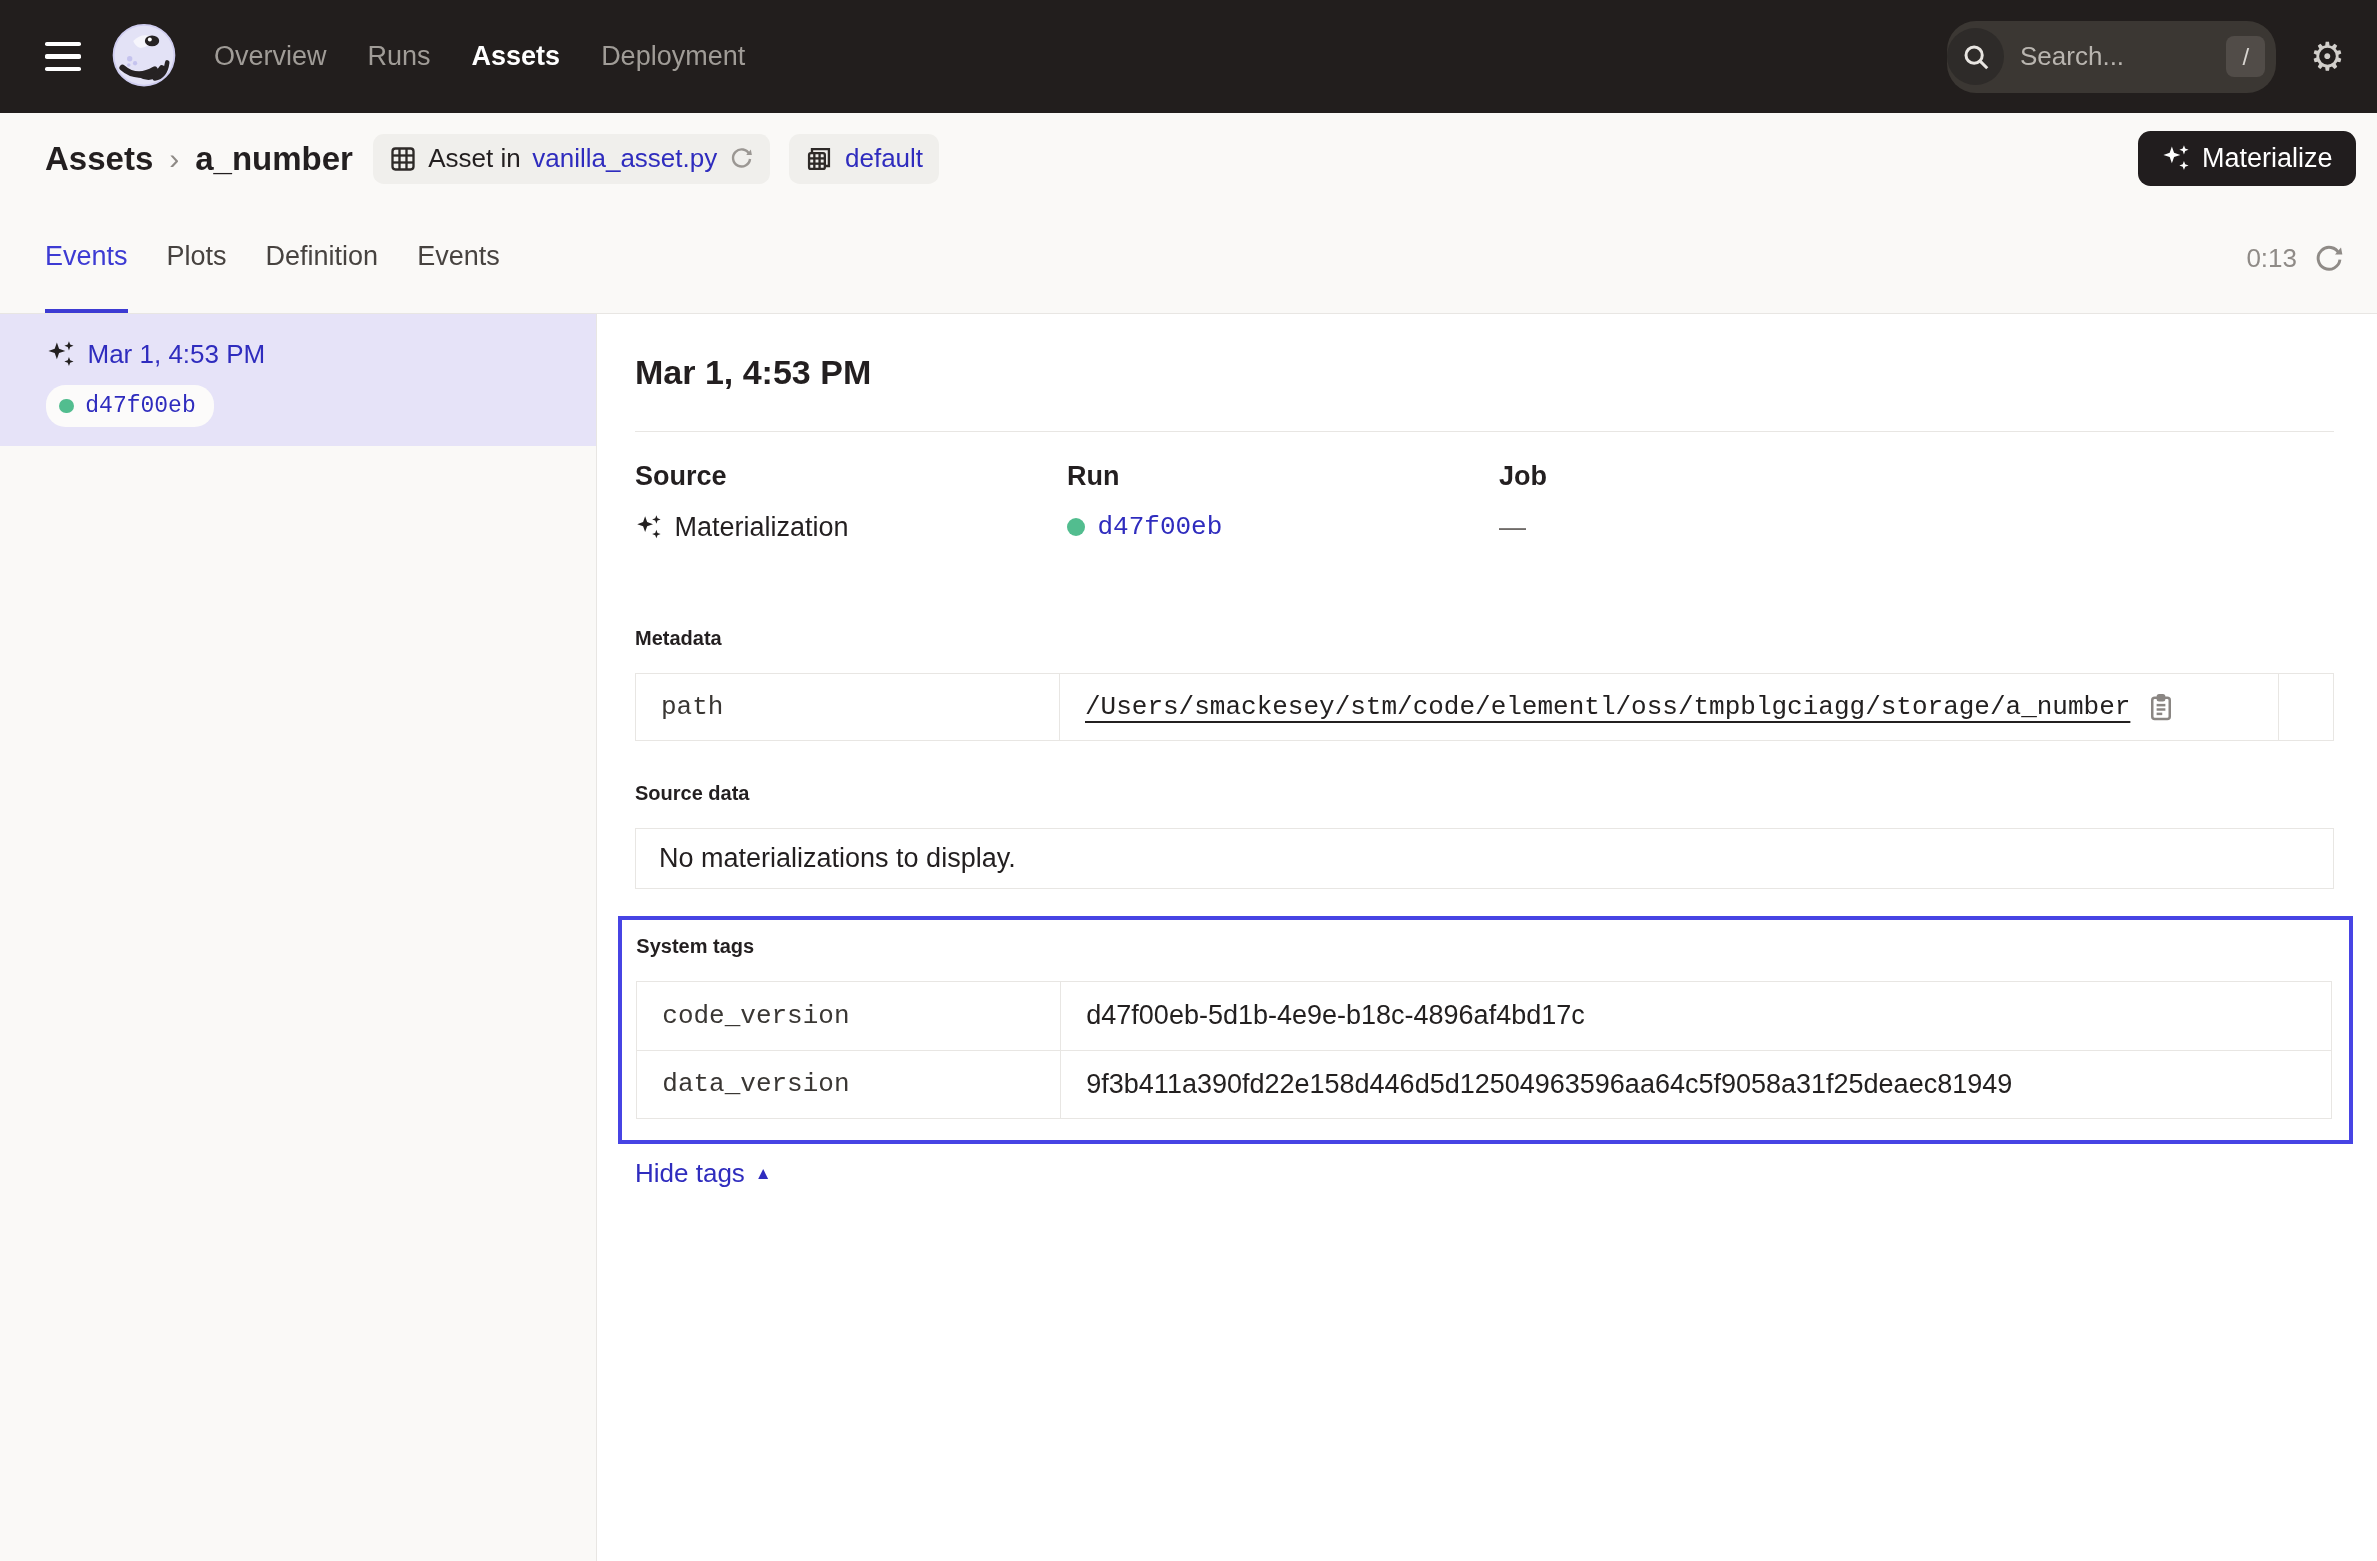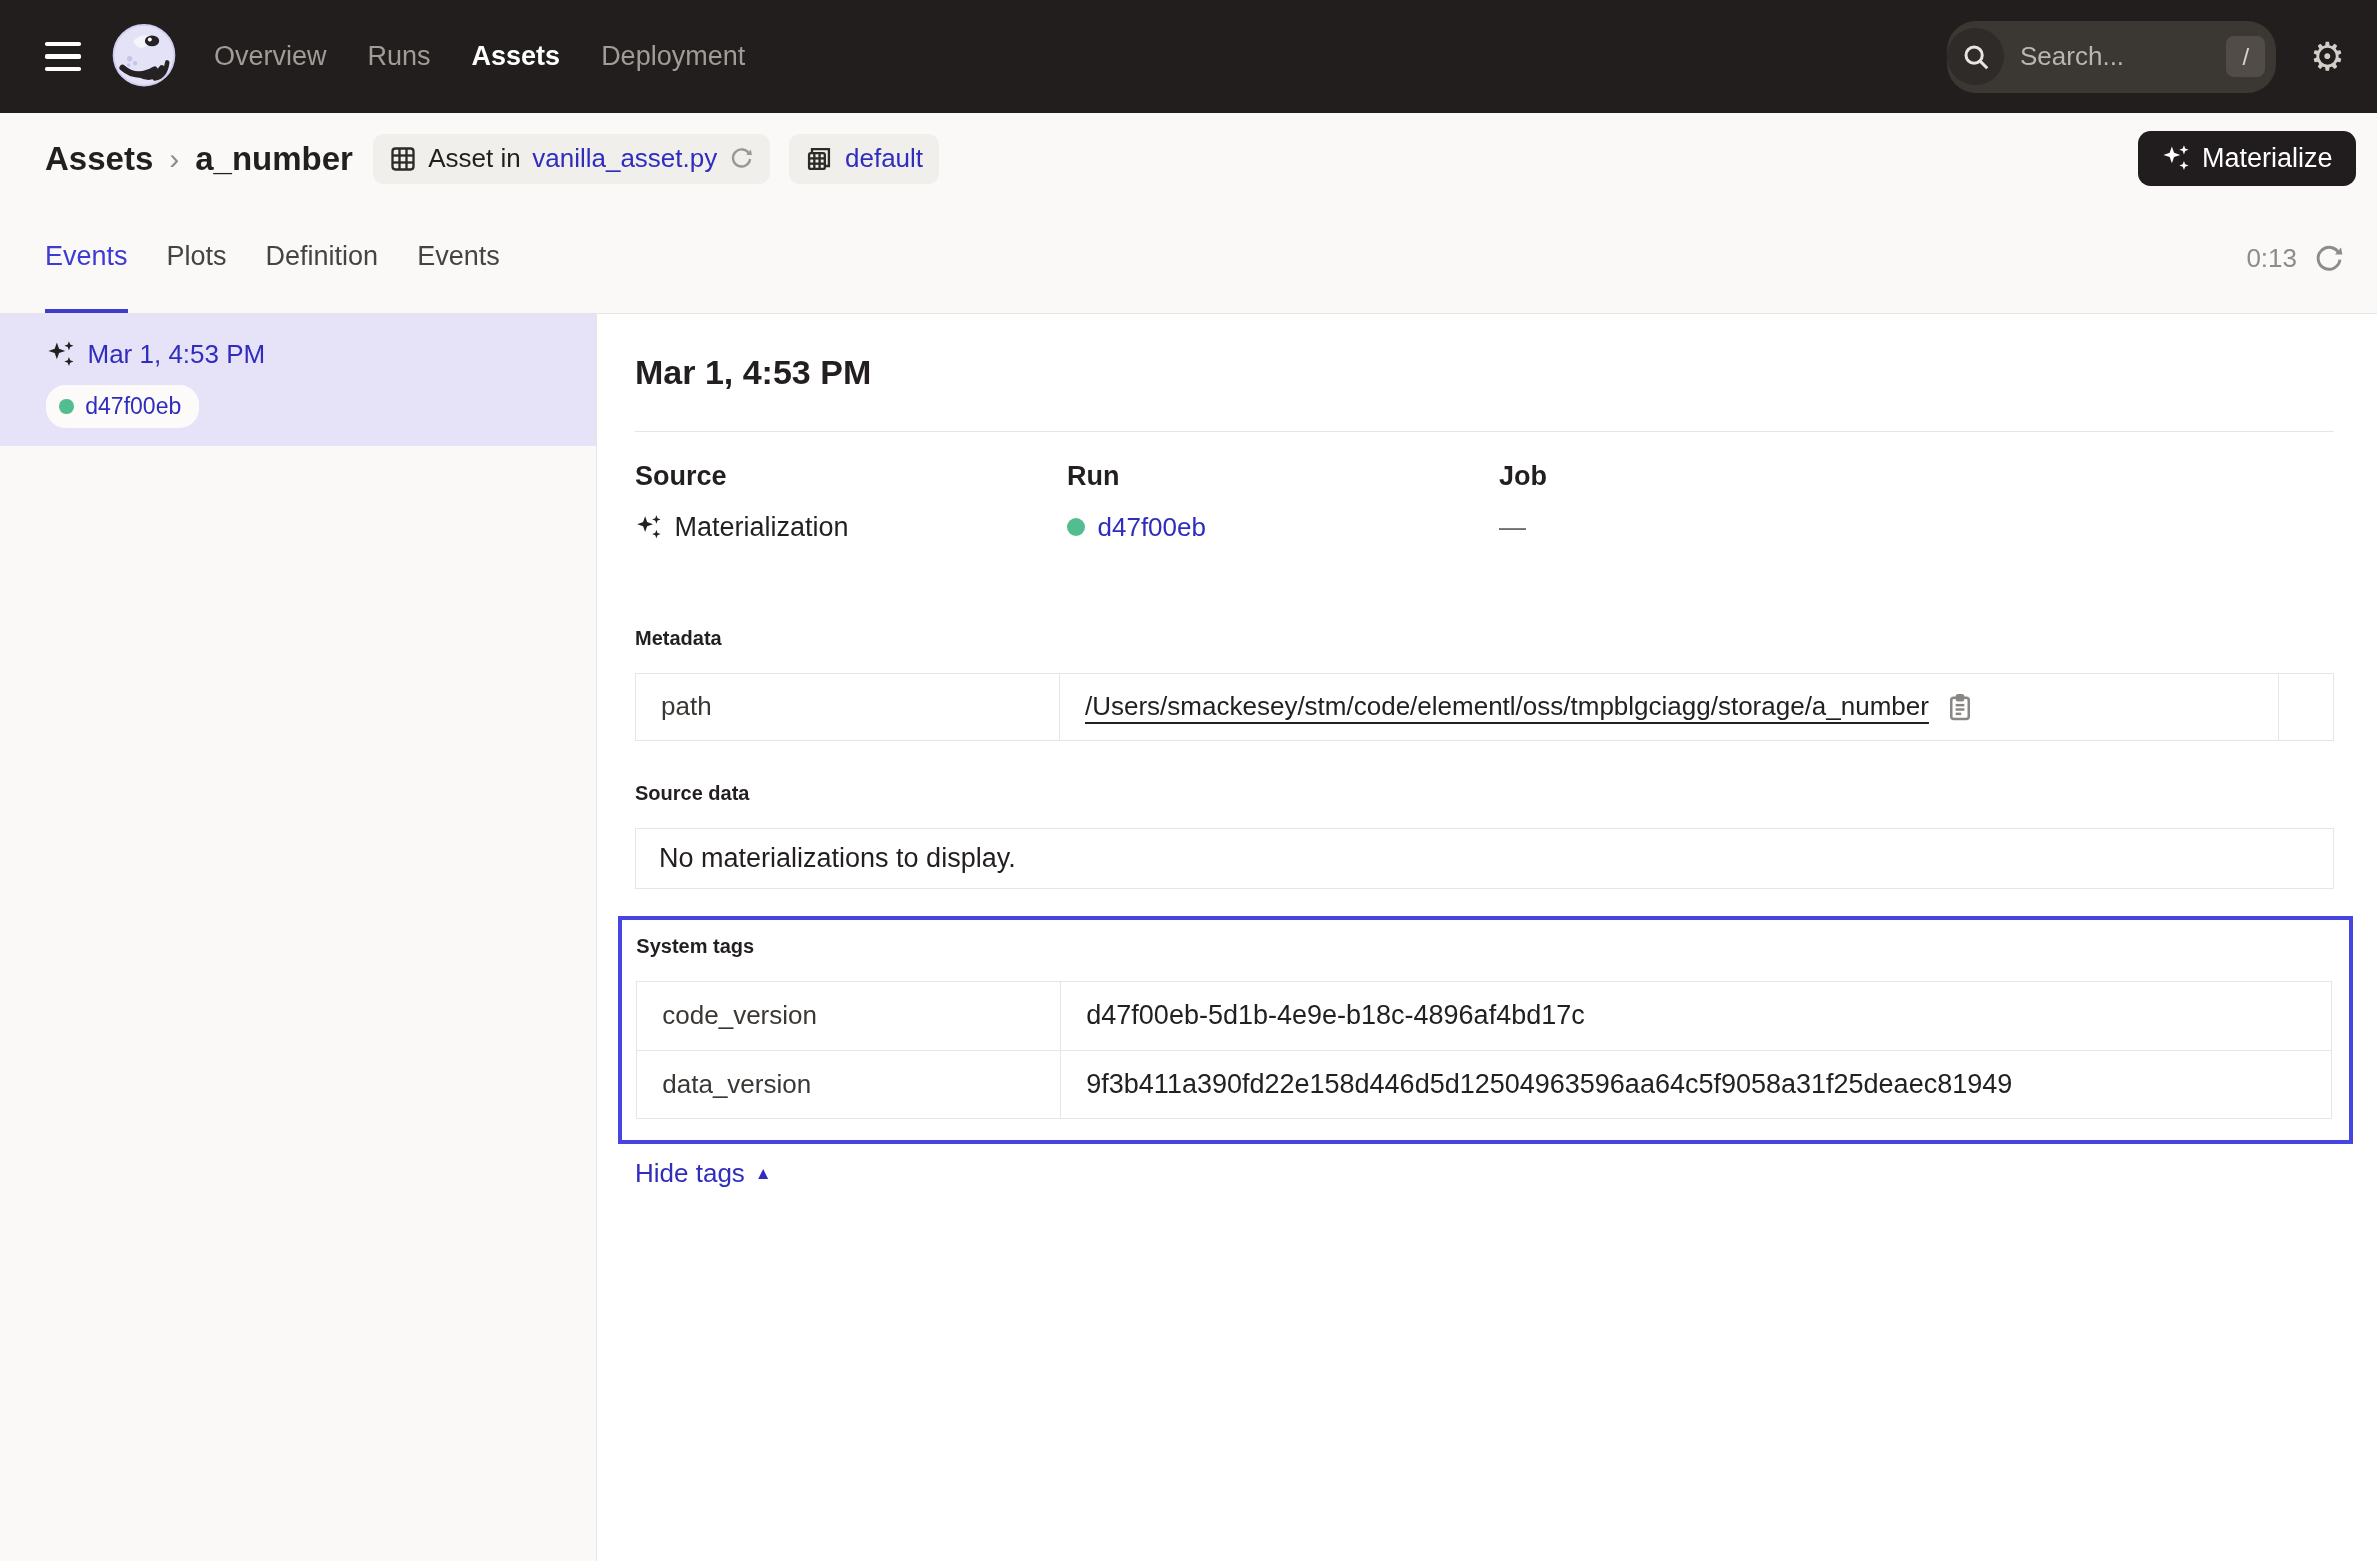--- a/index.html
+++ b/index.html
@@ -16,21 +16,21 @@
     --lavender:#E6E3F8;
   }
   *{box-sizing:border-box;margin:0;padding:0;}
   html,body{width:2377px;height:1561px;}
   body{
     font-family:"Liberation Sans","DejaVu Sans",sans-serif;
     background:var(--page-bg);
     color:var(--text-primary);
     overflow:hidden;
   }
-  .mono{font-family:Liberation Sans, sans-serif;}
+  .mono{font-family:Liberation Mono, monospace;}
 
   
   .topnav{
     height:113px;background:var(--nav-bg);
     display:flex;align-items:center;
     padding:0 23px 0 45px;
   }
   .hamburger{width:36px;display:flex;flex-direction:column;gap:8px;cursor:pointer;}
   .hamburger span{display:block;height:4.5px;background:#fff;border-radius:1.8px;}
   .logo{margin-left:29px;width:68px;height:68px;flex-shrink:0;}

